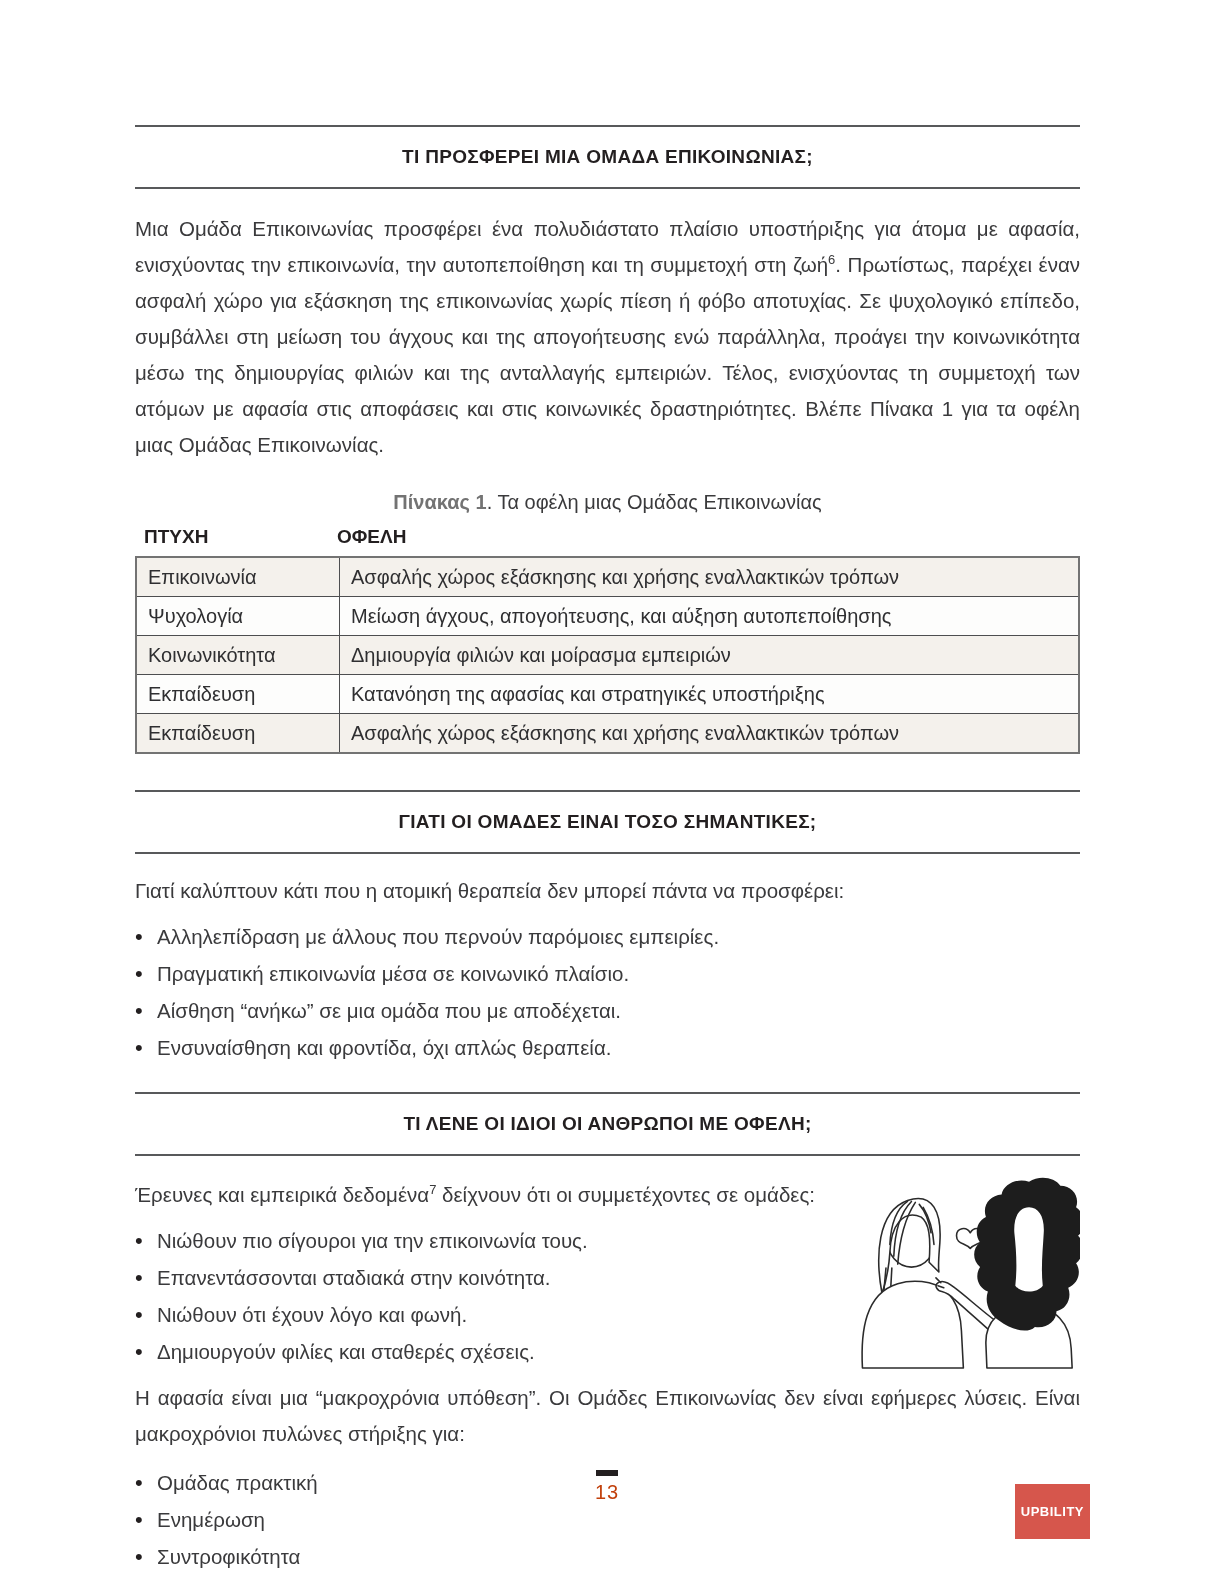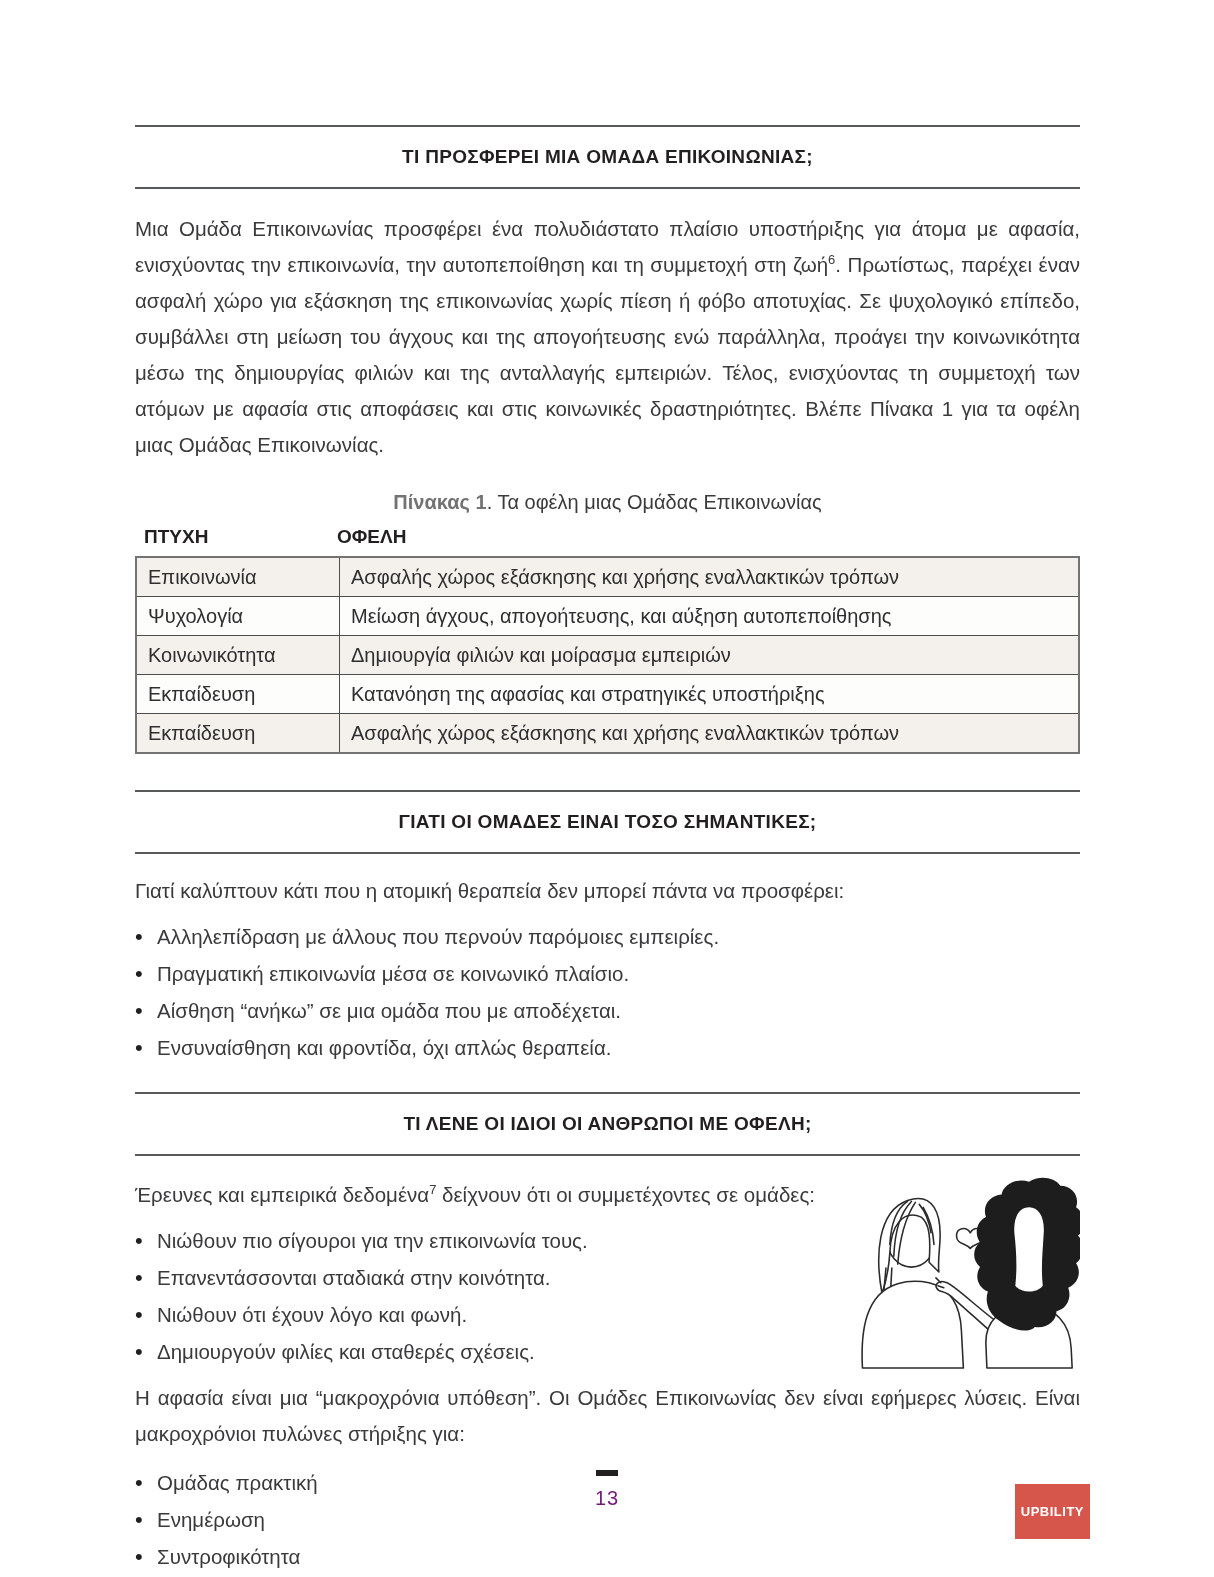--- a/index.html
+++ b/index.html
@@ -48,21 +48,21 @@
   .intro-line{font-size:20.5px;line-height:30px;margin:22px 0 0;color:#3a3a3c;}
 
   
   .cols{display:flex;margin-top:18px;}
   .col-text{width:700px;}
   .col-art{flex:1;display:flex;justify-content:flex-end;align-items:flex-start;}
 
   
   .footer{position:absolute;left:0;top:1470px;width:1214px;}
   .footer-dash{width:22px;height:6px;background:#231f20;margin:0 auto;}
-  .page-num{text-align:center;font-size:20px;color:#701a75;margin-top:11px;letter-spacing:1px;}
+  .page-num{text-align:center;font-size:20px;color:#c2410c;margin-top:5px;letter-spacing:1px;}
   .brand{
     position:absolute;right:124px;top:14px;background:#d6564c;color:#ffffff;
     font-size:13px;font-weight:bold;letter-spacing:.5px;padding:20px 6px;
   }
 </style>
 </head>
 <body>
 
 <div class="content">
 

